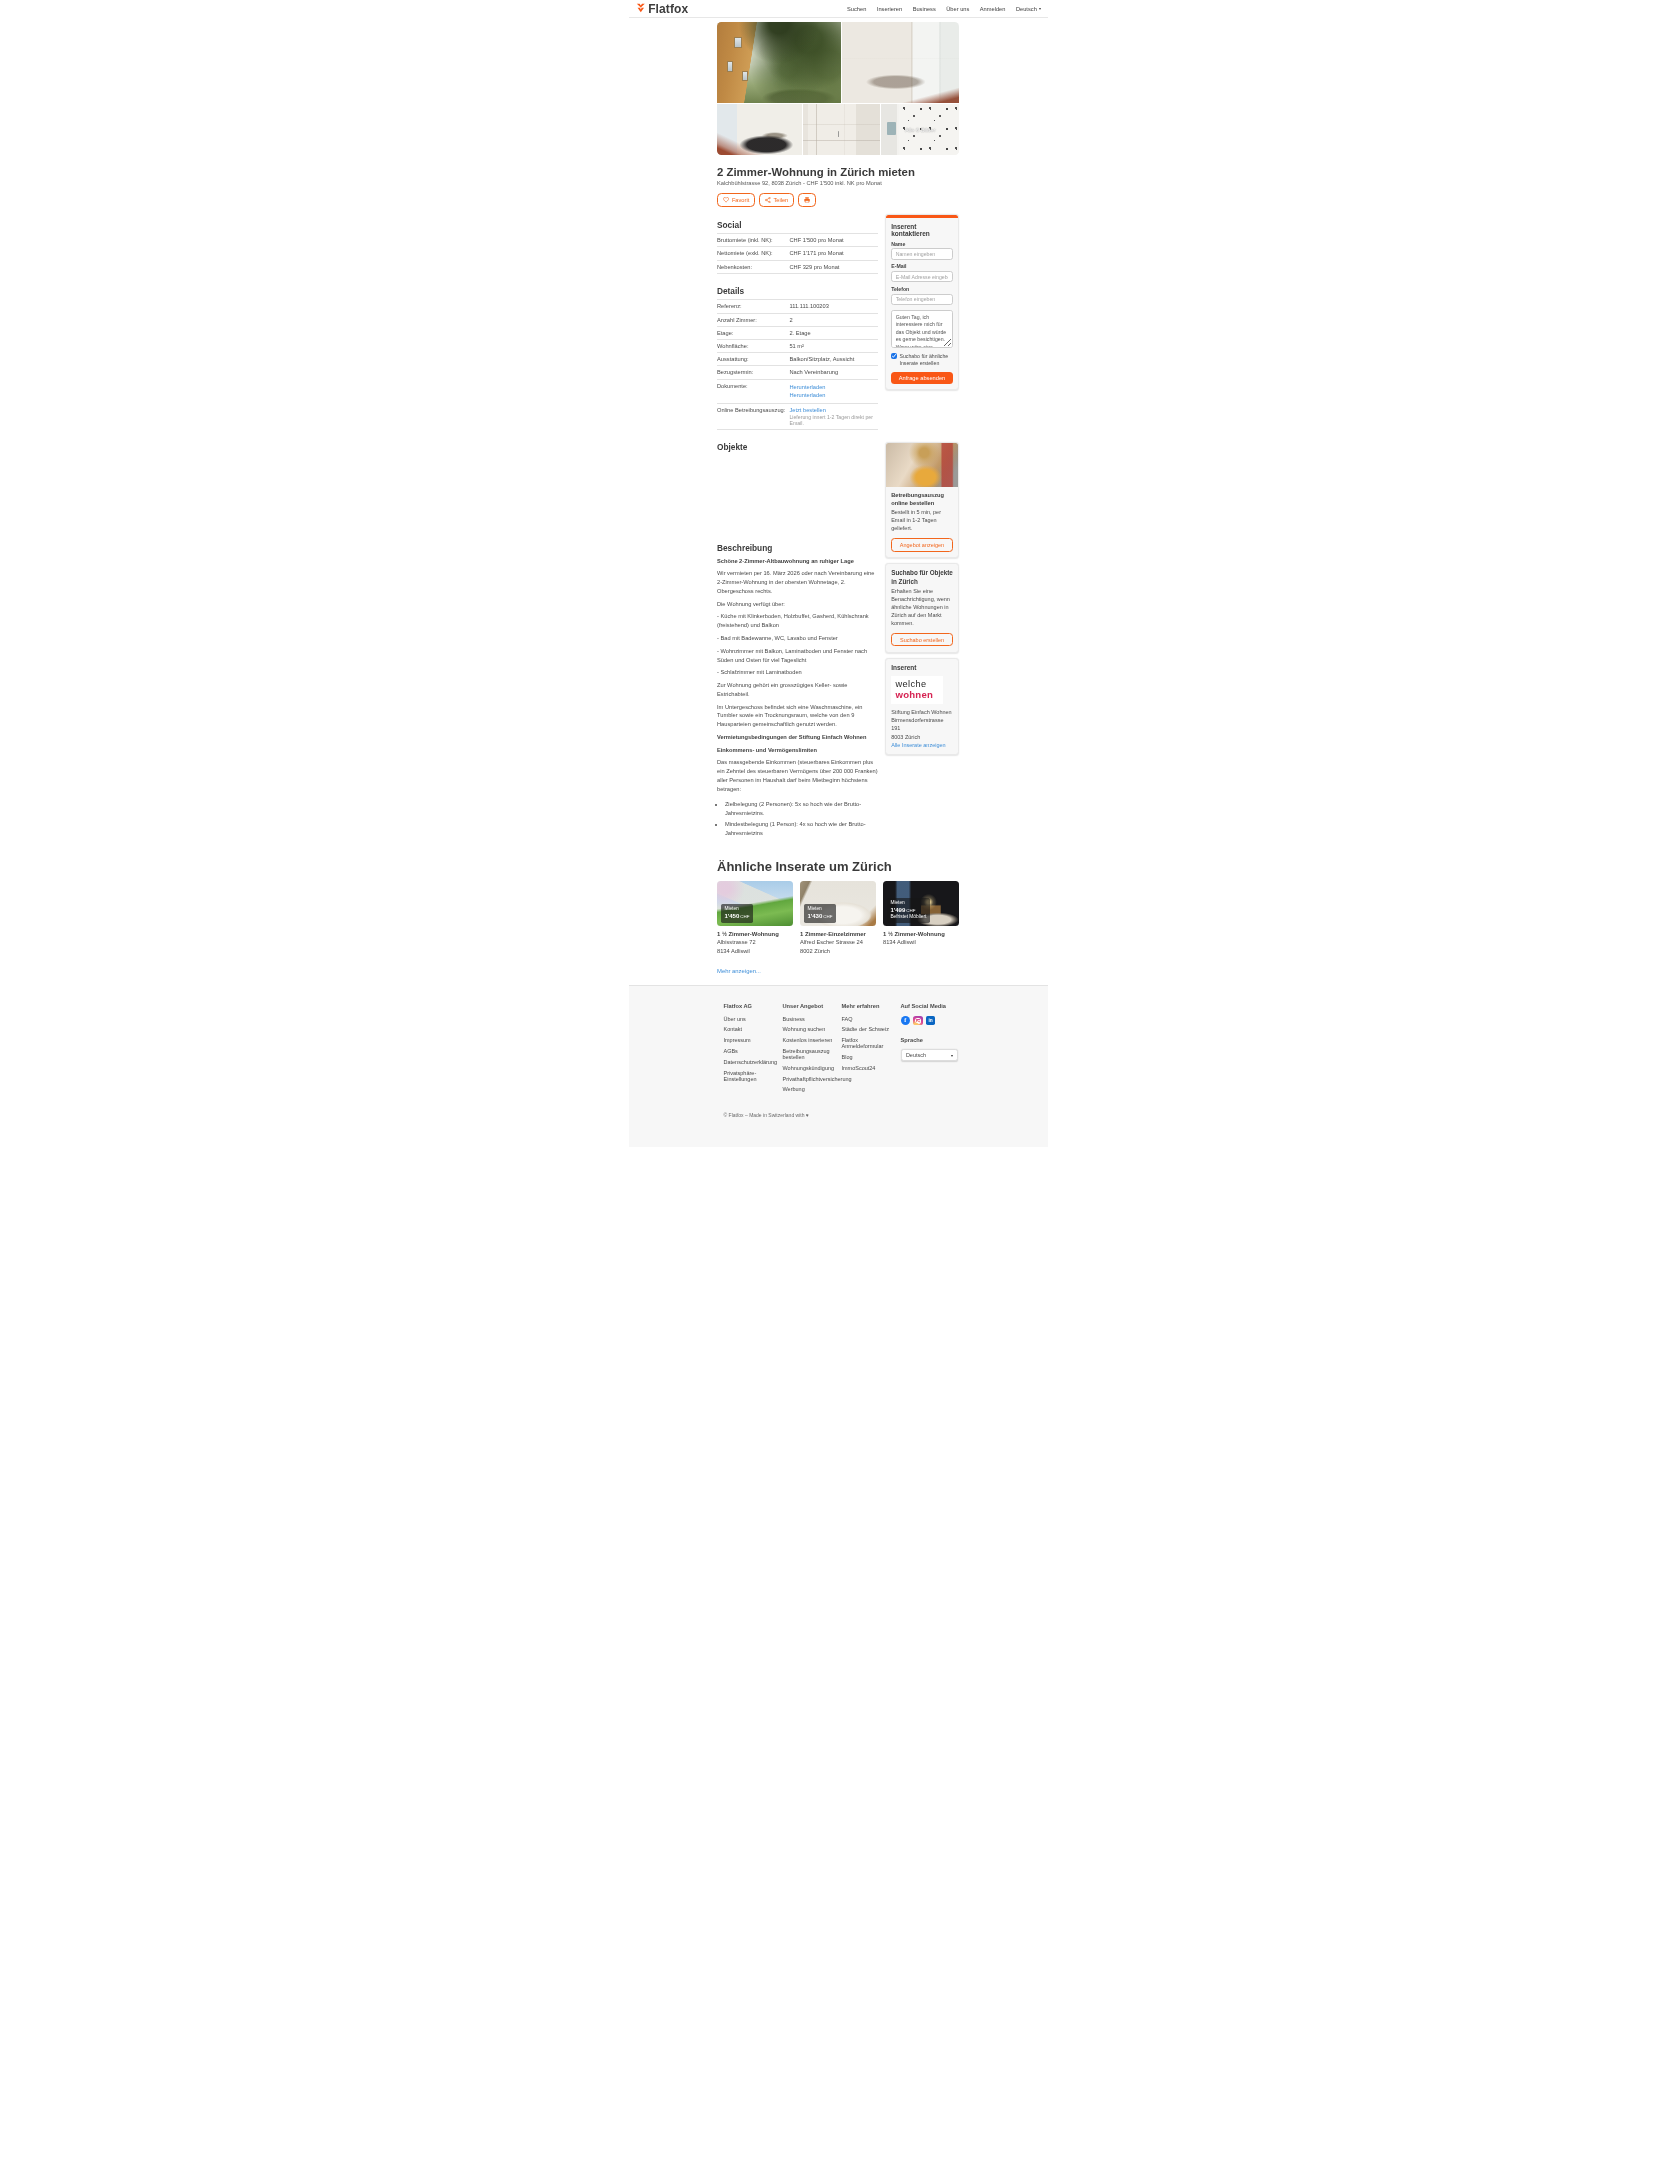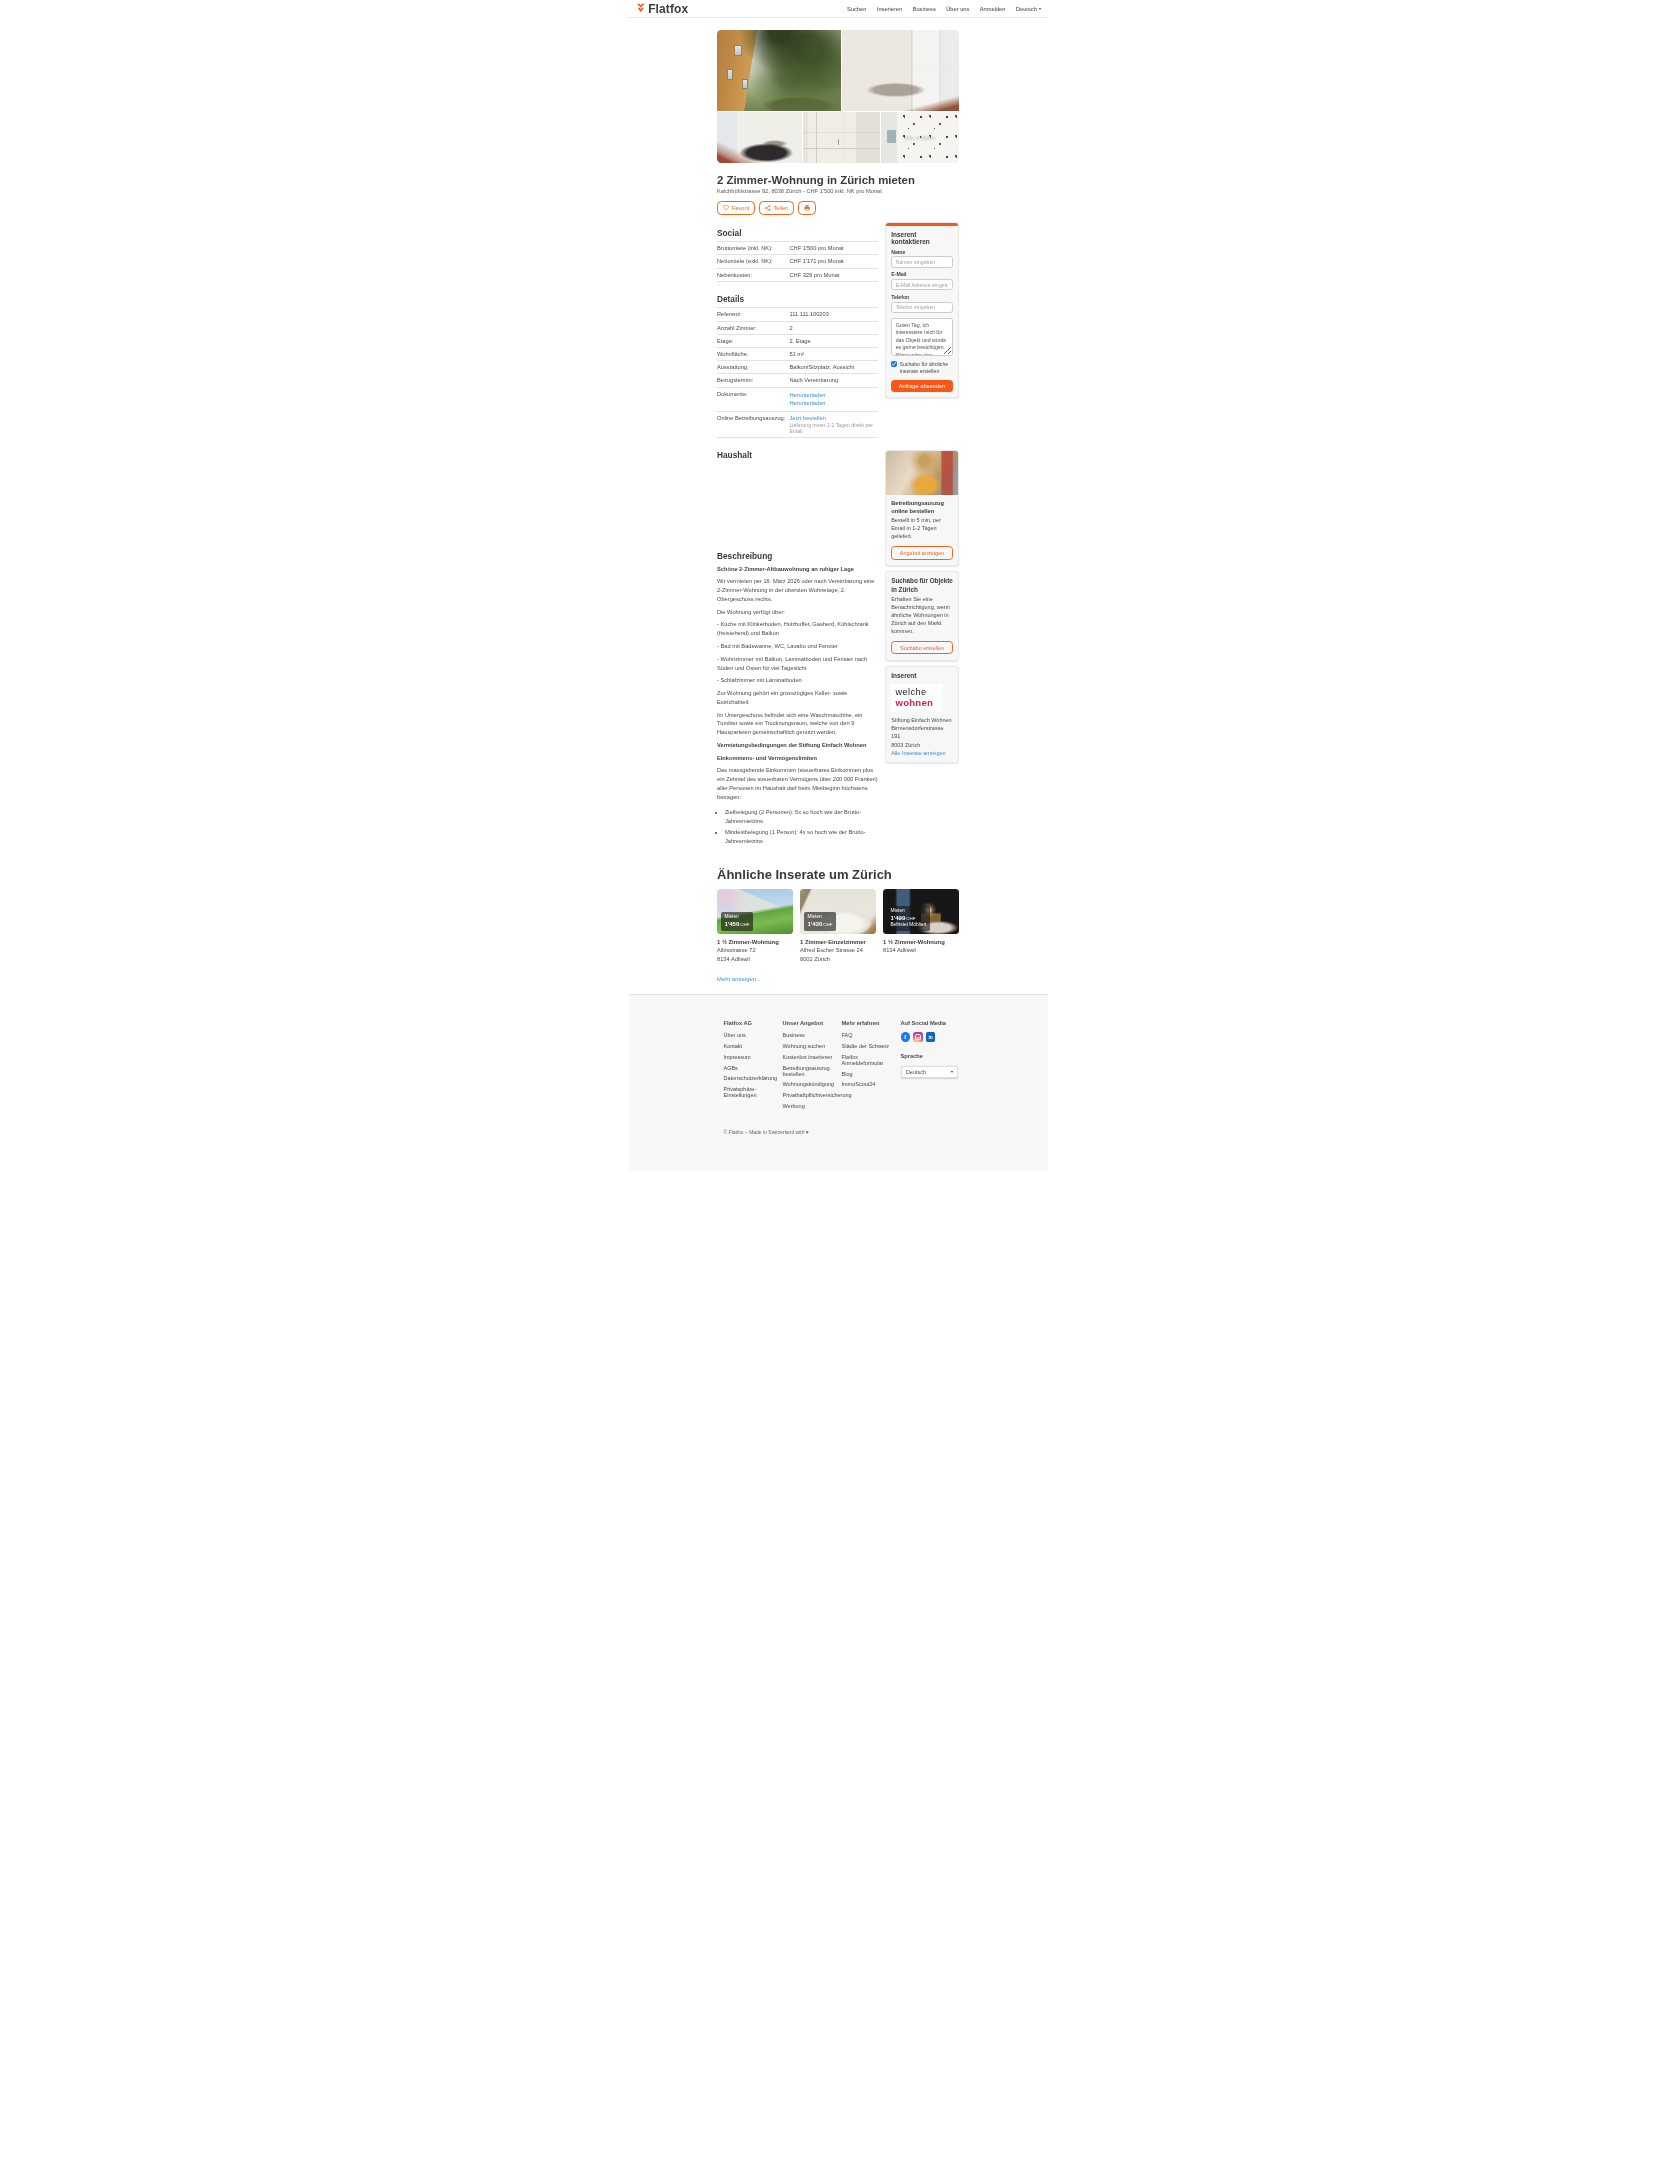--- a/index.html
+++ b/index.html
@@ -14,21 +14,21 @@
   
   .topbar { height: 18.3px; display: flex; align-items: center; justify-content: space-between;
             padding: 0 7px; border-bottom: 0.4px solid #e7e7e7; background: #fff; }
   .brand { display: flex; align-items: center; gap: 3.1px; cursor: pointer; }
   .brand-name { font-size: 12px; font-weight: 700; color: #3d3d3d; letter-spacing: 0.1px; }
   .nav { display: flex; align-items: center; gap: 10.5px; }
   .nav-item { font-size: 5.7px; color: #3d3d3d; cursor: pointer; display: flex; align-items: center; gap: 1.7px; }
   .chev { width: 0; height: 0; border-left: 1.7px solid transparent; border-right: 1.7px solid transparent;
           border-top: 2.2px solid #3d3d3d; display: inline-block; margin-top: 0.4px; }
 
-  .container { width: 242px; margin: 12px auto; }
+  .container { width: 242px; margin: 4px auto; }
 
   
   .gallery { margin-top: 3.5px; border-radius: 4.4px; overflow: hidden; }
   .g-row1 { display: grid; grid-template-columns: 1.06fr 1fr; gap: 0.9px; height: 81px; }
   .g-row2 { display: grid; grid-template-columns: 1.09fr 1fr 1fr; gap: 0.9px; height: 51px; margin-top: 0.9px; }
   .ph { position: relative; overflow: hidden; background: #ddd; cursor: pointer; }
   .ph-building { background:
     radial-gradient(circle at 50% 2%, rgba(44,58,28,.95) 0 10%, transparent 40%),
     radial-gradient(circle at 74% 22%, rgba(58,76,36,.9) 0 12%, transparent 46%),
     radial-gradient(circle at 90% 52%, rgba(86,106,54,.85) 0 12%, transparent 50%),
@@ -340,21 +340,21 @@
                 <a class="blue">Herunterladen</a>
               </td>
             </tr>
             <tr>
               <td class="kv-label">Online Betreibungsauszug:</td>
               <td><a class="blue">Jetzt bestellen</a><div class="kv-note">Lieferung innert 1-2 Tagen direkt per Email.</div></td>
             </tr>
           </tbody>
         </table>
 
-      <h2 class="sec">Haushalt</h2>
+      <h2 class="sec">Objekte</h2>
       <div class="map-placeholder"></div>
 
       <h2 class="sec">Beschreibung</h2>
       <div class="desc" id="desc-blocks">
           <p class="b">Schöne 2-Zimmer-Altbauwohnung an ruhiger Lage</p>
           <p>Wir vermieten per 16. März 2026 oder nach Vereinbarung eine 2-Zimmer-Wohnung in der obersten Wohnetage, 2. Obergeschoss rechts.</p>
           <p>Die Wohnung verfügt über:</p>
           <p>- Küche mit Klinkerboden, Holzbuffet, Gasherd, Kühlschrank (freistehend) und Balkon</p>
           <p>- Bad mit Badewanne, WC, Lavabo und Fenster</p>
           <p>- Wohnzimmer mit Balkon, Laminatboden und Fenster nach Süden und Osten für viel Tageslicht</p>

